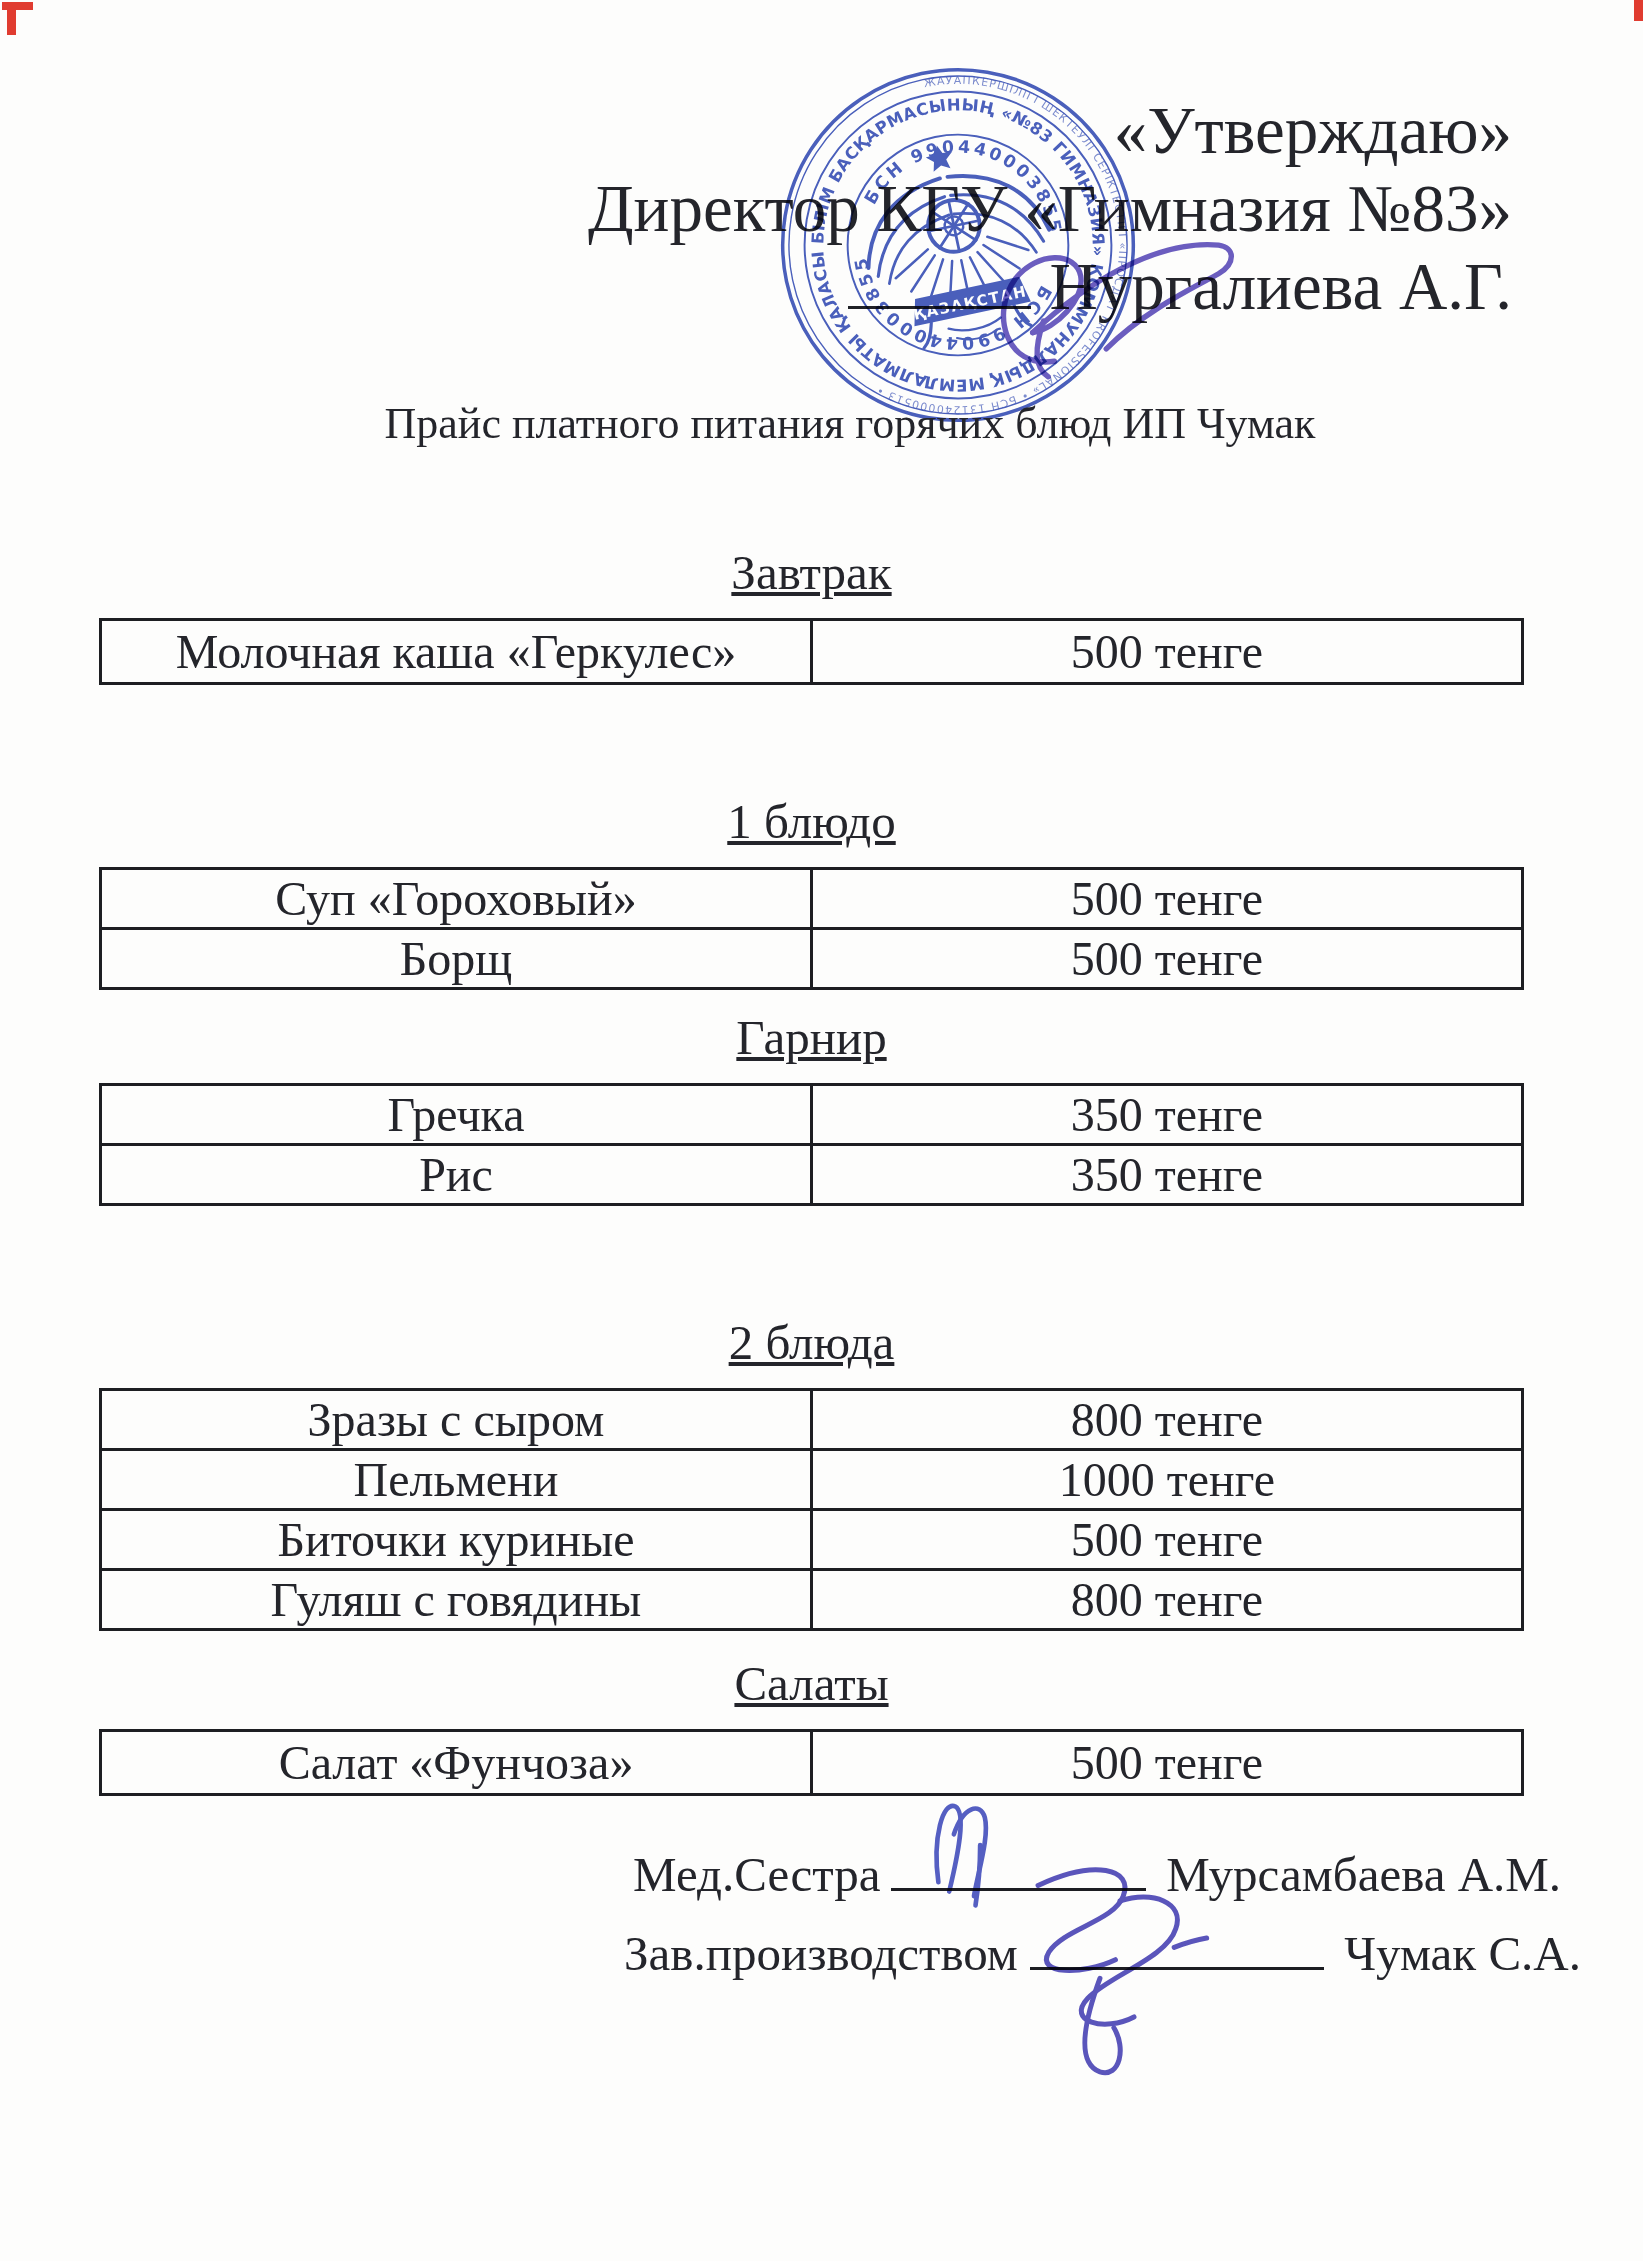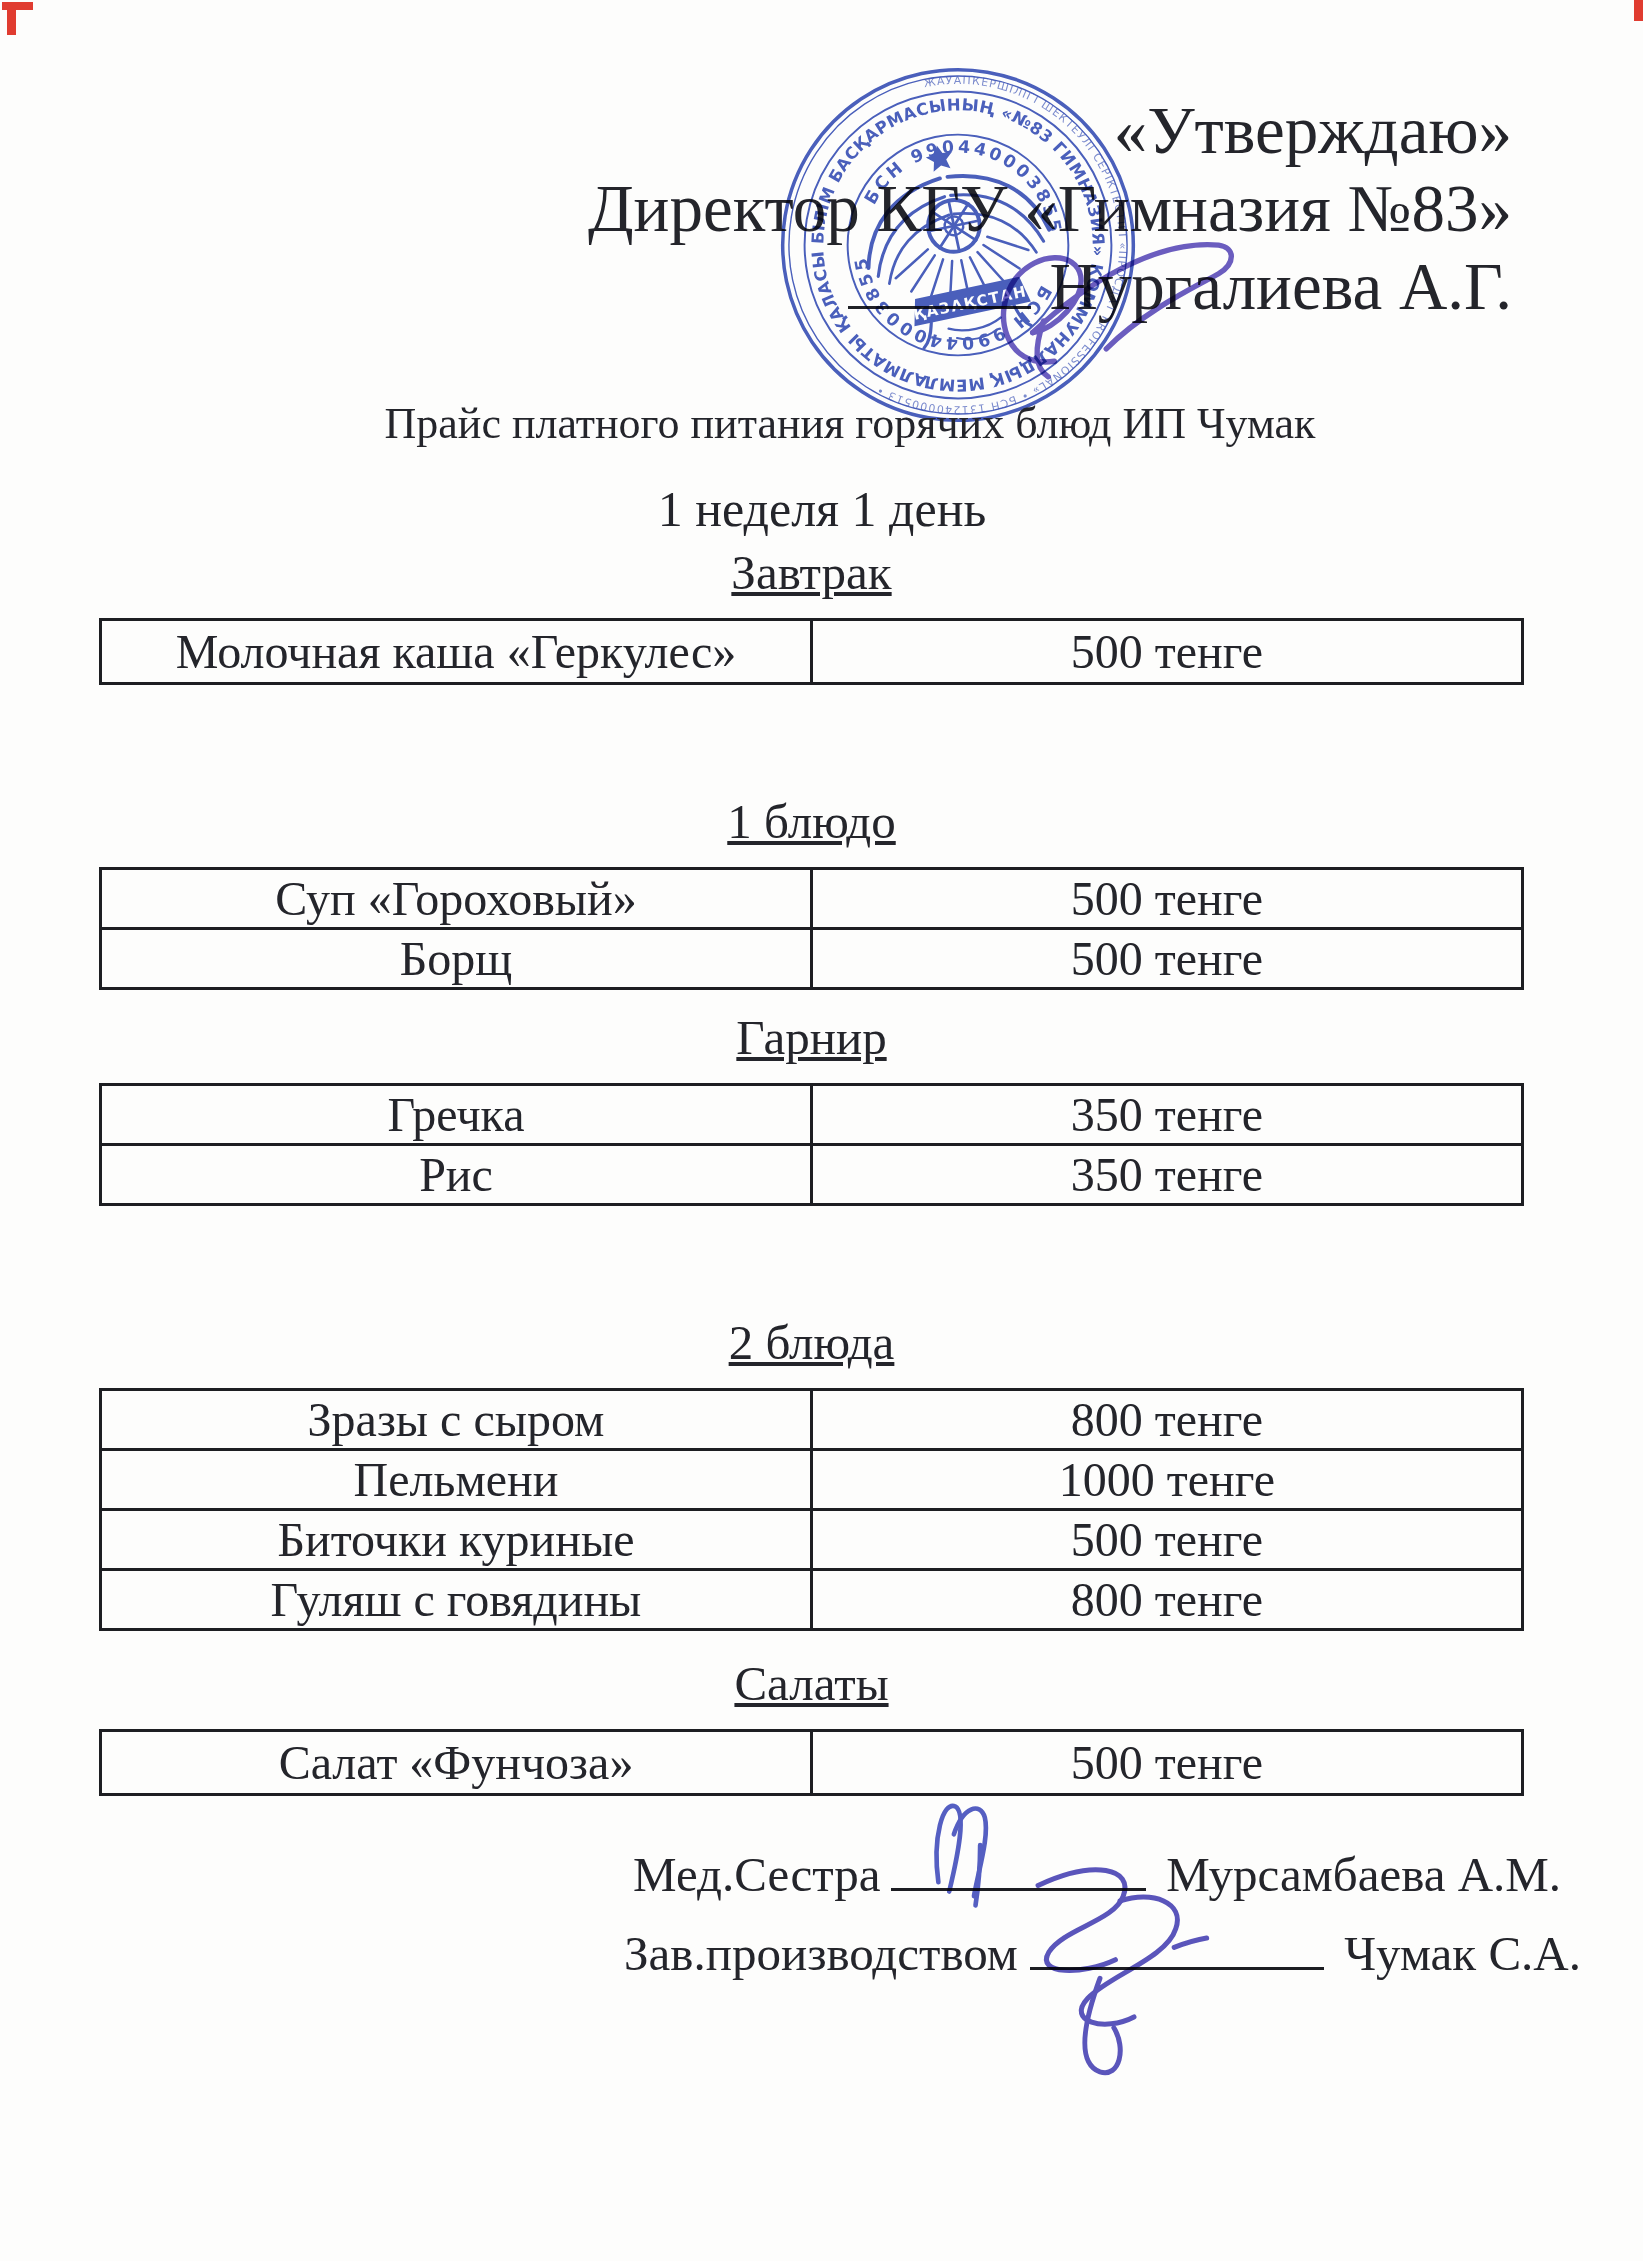--- a/index.html
+++ b/index.html
@@ -128,21 +128,20 @@
 
   <svg class="sig" id="sig-director" viewBox="0 0 390 240">
     <g stroke="#6c5ec2" stroke-width="7" fill="none" stroke-linecap="round">
       <path d="M 118,212 C 55,222 35,150 68,105 C 96,70 146,70 152,102 C 157,132 120,170 90,175"></path>
       <path d="M 90,175 C 160,110 250,55 330,62 C 352,65 352,86 330,99 C 302,115 235,146 185,196"></path>
       <path d="M 104,160 C 92,196 92,220 110,232"></path>
     </g>
   </svg>
 
   <div class="center-line doc-title">Прайс платного питания горячих блюд ИП Чумак</div>
-  <div class="center-line doc-subtitle">1 неделя 1 день</div>
 
   <div id="sections">
     <section class="menu-section s0">
       <h2 class="sec-heading">Завтрак</h2>
       <table class="menu-table">
         <colgroup>
             <col style="width:50%">
             <col style="width:50%">
           </colgroup>
         <tbody>

